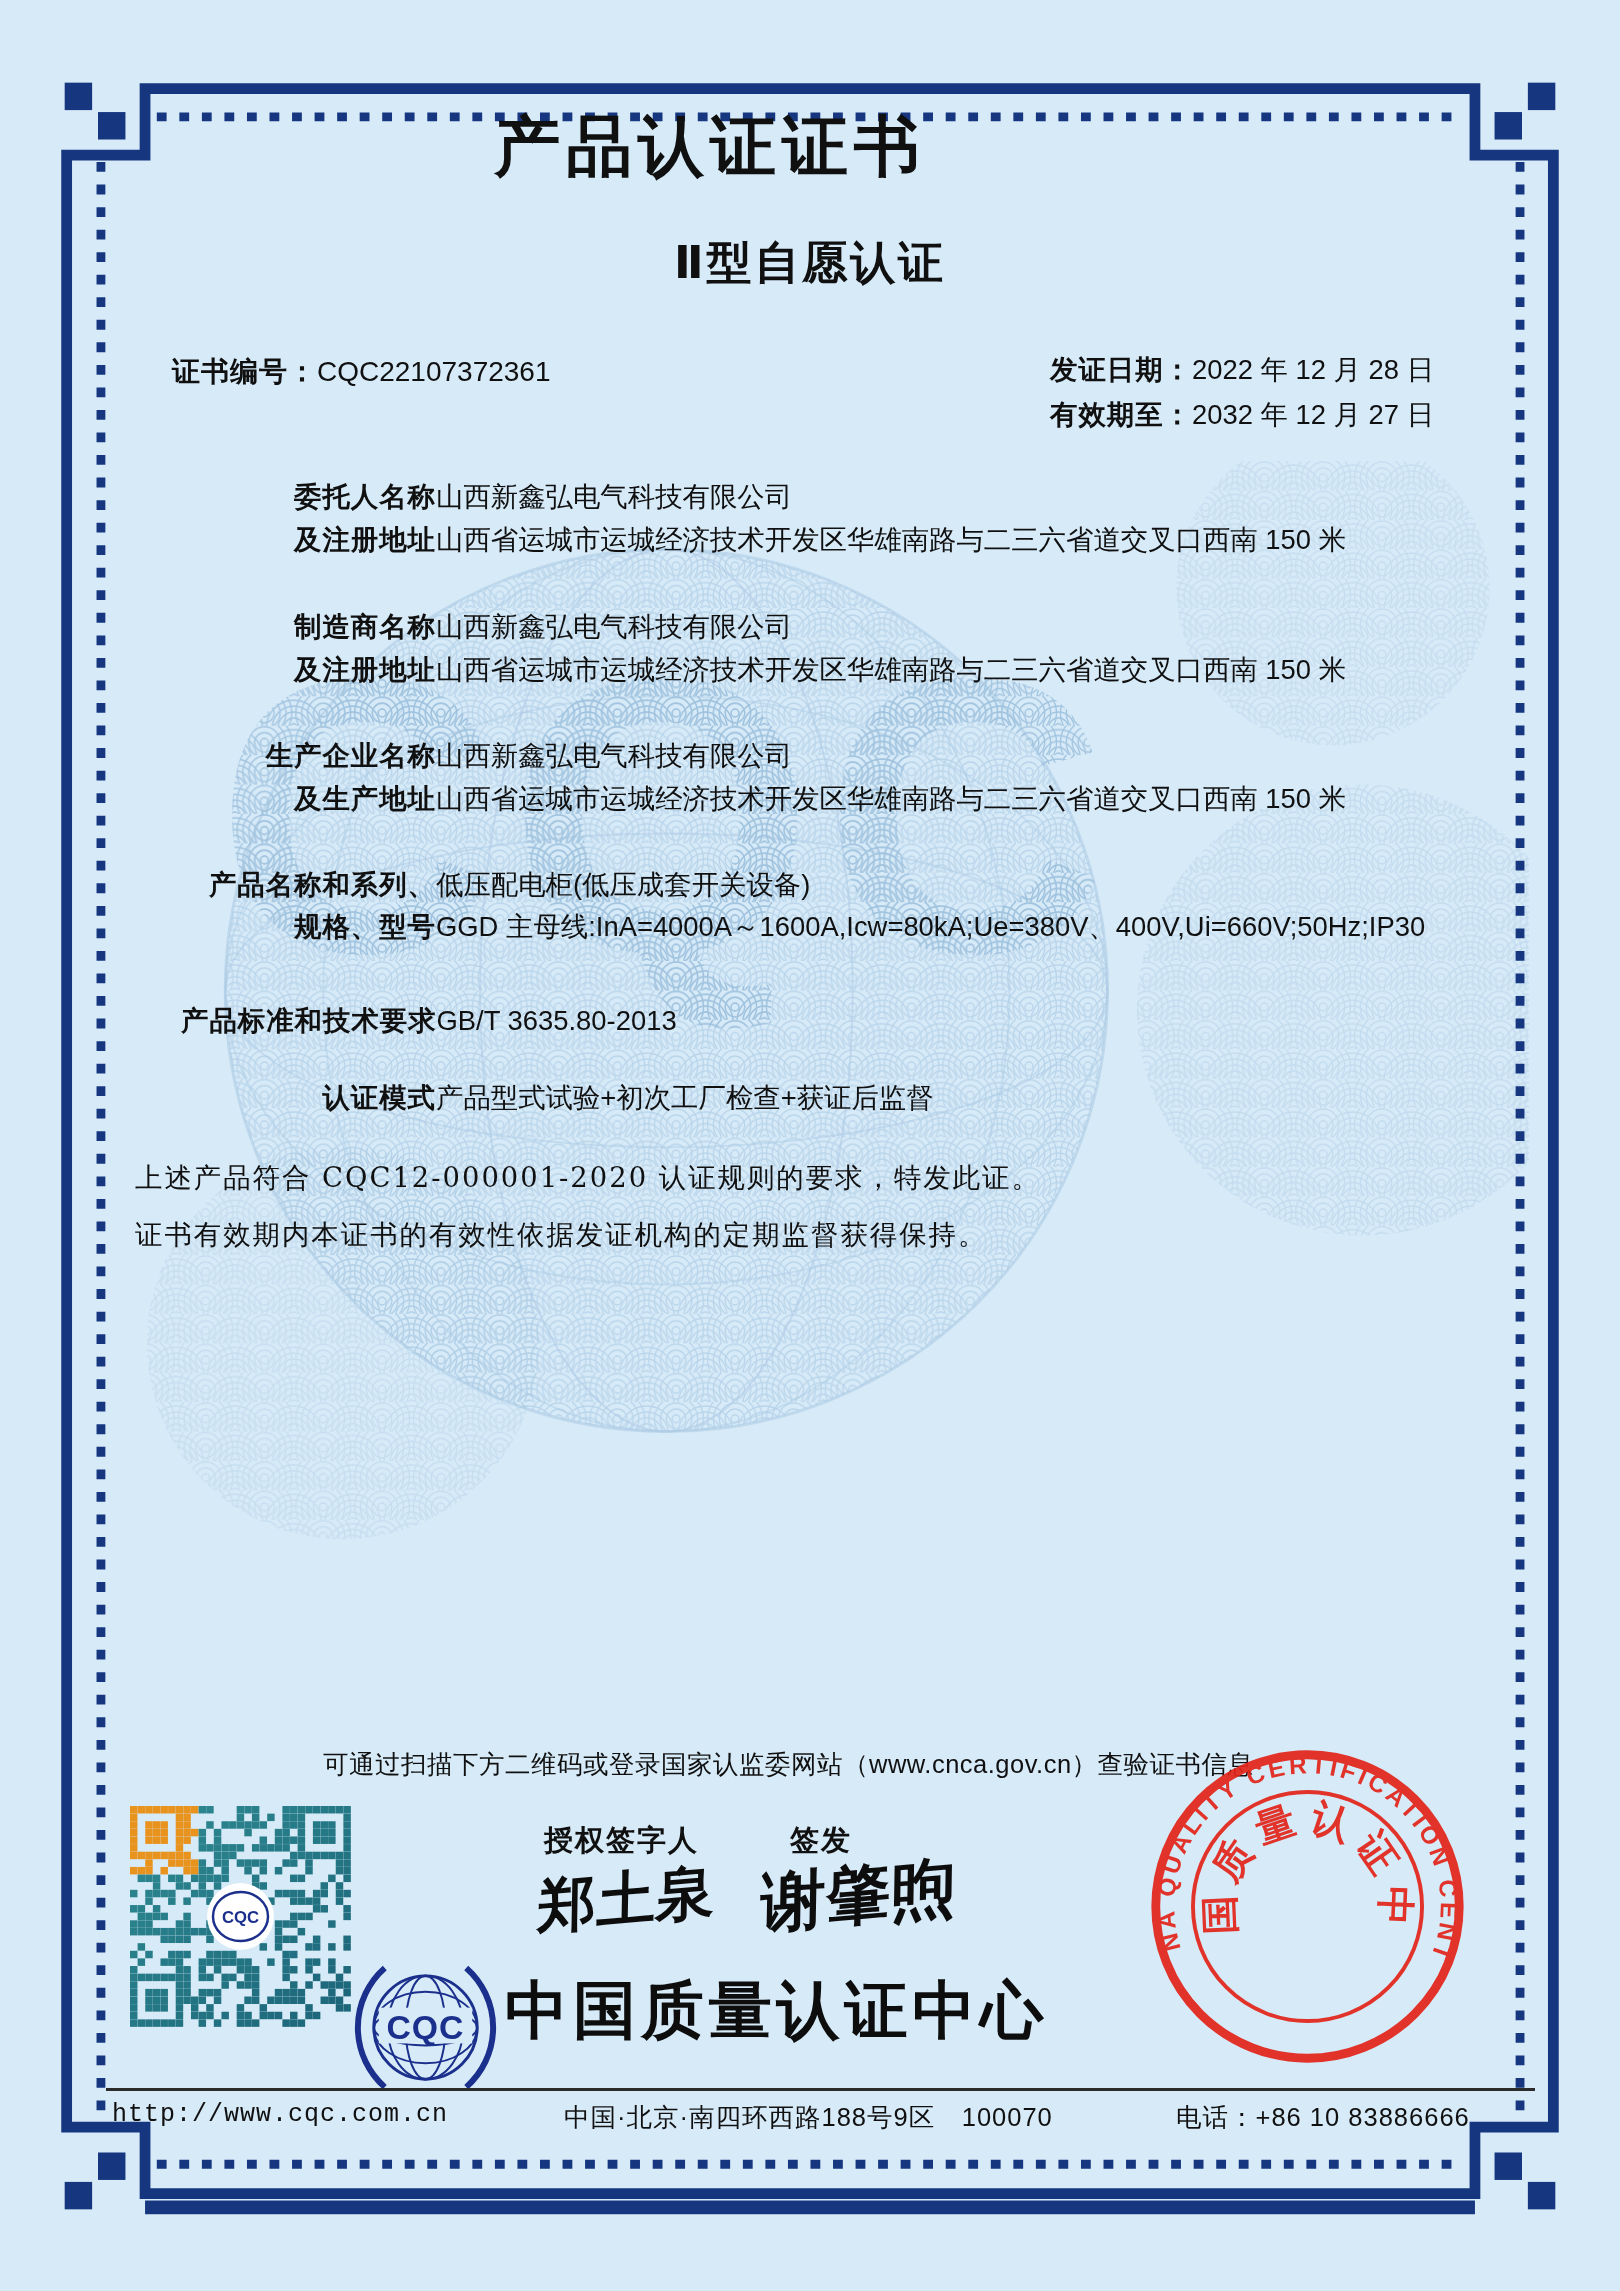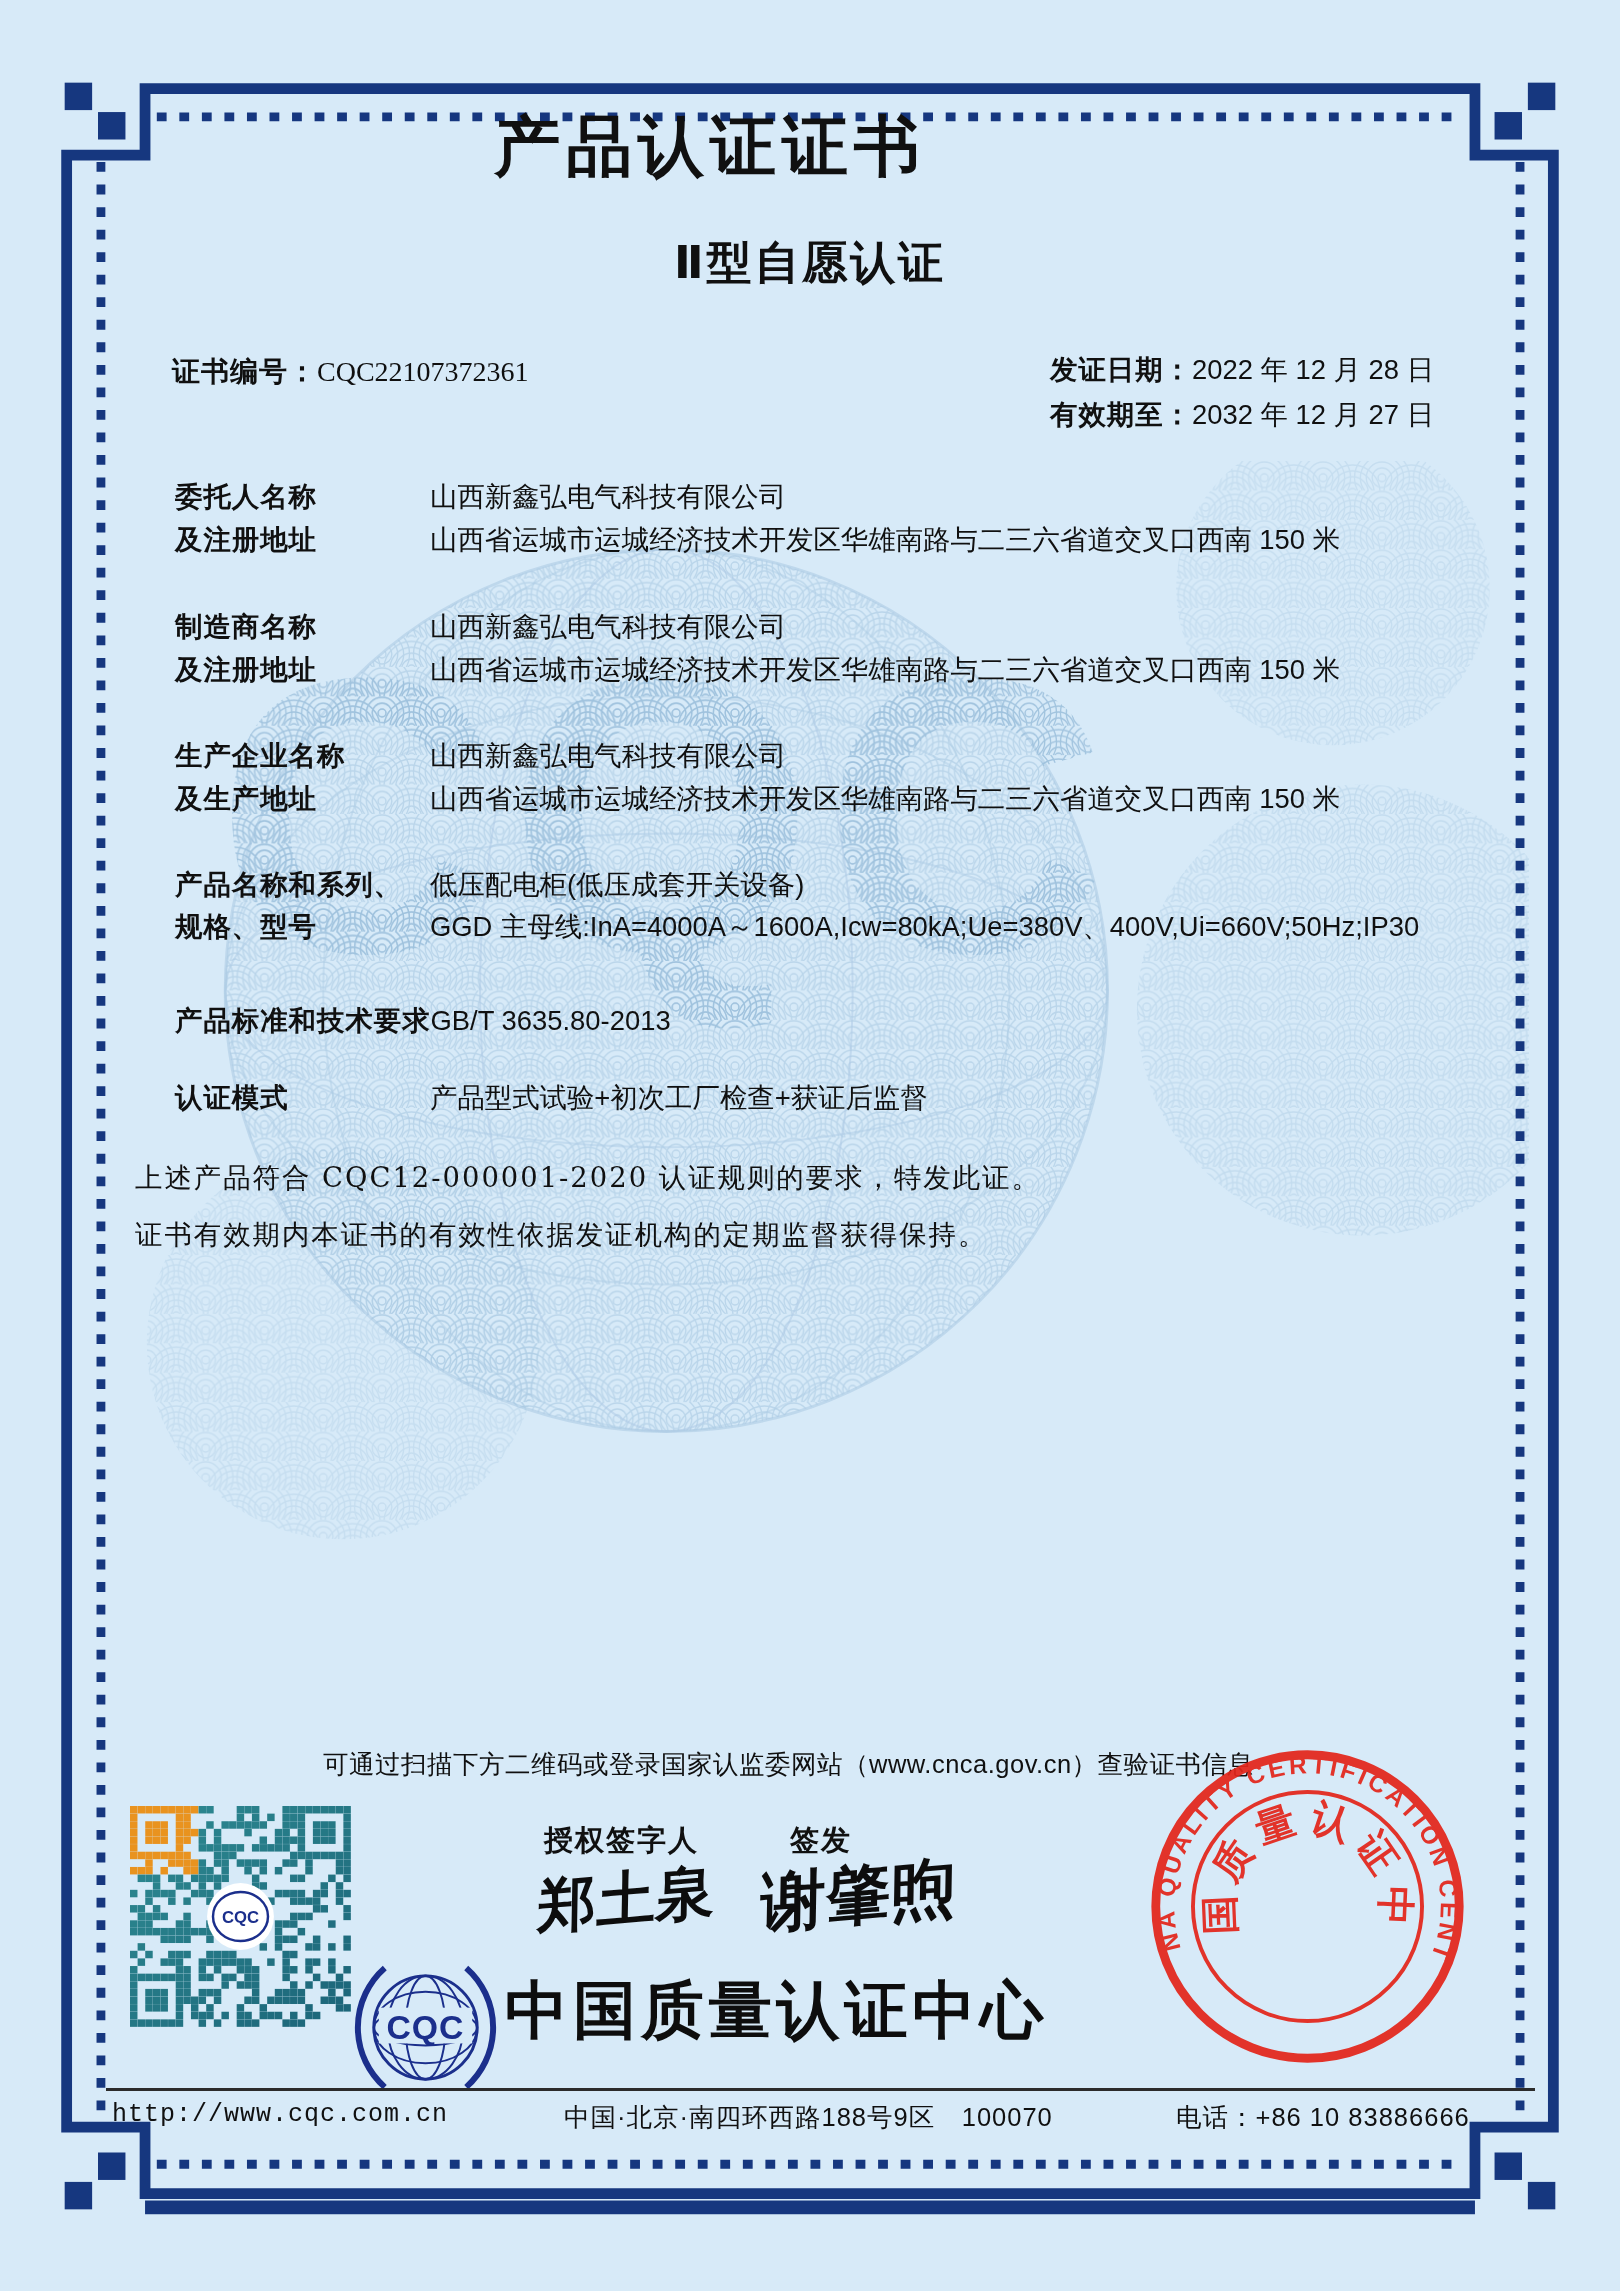--- a/index.html
+++ b/index.html
@@ -5,27 +5,27 @@
   html,body{margin:0;padding:0;background:#d7eaf8;}
   .page{position:relative;width:1620px;height:2292px;background:#d7eaf8;overflow:hidden;
         font-family:"Liberation Sans","DejaVu Sans",sans-serif;color:#101010;}
   .abs{position:absolute;}
   svg{display:block;}
 
   
   .title{left:0;top:102px;width:1420px;text-align:center;font-size:66px;font-weight:800;letter-spacing:5.9px;}
   .subtitle{left:0;top:233px;width:1620px;text-align:center;font-size:45px;font-weight:600;letter-spacing:2.9px;}
 
-  .meta-certno{left:172px;top:353px;font-size:28px;font-family:Liberation Serif, serif;}
+  .meta-certno{left:172px;top:353px;font-size:28px;}
   .meta-dates{left:1042px;top:347px;font-size:27.4px;line-height:45px;margin-left:8px;}
   .meta-label{font-weight:800;letter-spacing:1px;}
   .meta-value{font-weight:400;}
 
   
-  .row{position:absolute;left:175px;display:flex;align-items:flex-start;font-size:27.4px;line-height:33px;}
+  .row{position:absolute;left:181px;display:flex;align-items:flex-start;font-size:27.4px;line-height:33px;text-align:right;}
   .row-label{font-weight:800;min-width:255px;letter-spacing:1px;}
   .row-value{font-weight:400;max-width:1098px;}
 
   .statement{left:135px;font-size:27.4px;letter-spacing:2px;font-family:"DejaVu Serif","Liberation Serif",serif;}
 
   .verify-note{left:323px;top:1747px;font-size:25.5px;letter-spacing:0.5px;}
 
   .sign-label{font-size:29px;font-weight:600;letter-spacing:2px;}
   .sig{font-family:"DejaVu Serif","Liberation Serif",serif;font-weight:800;color:#0d0d0d;
        transform:rotate(-5deg) skewX(-6deg);transform-origin:left bottom;white-space:nowrap;}

